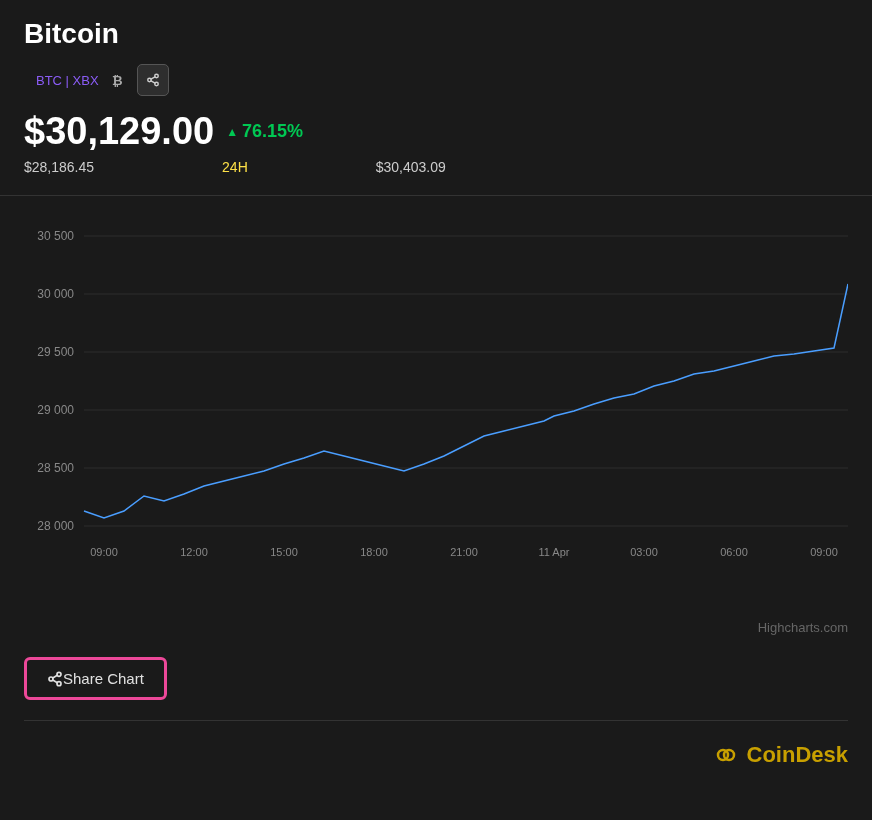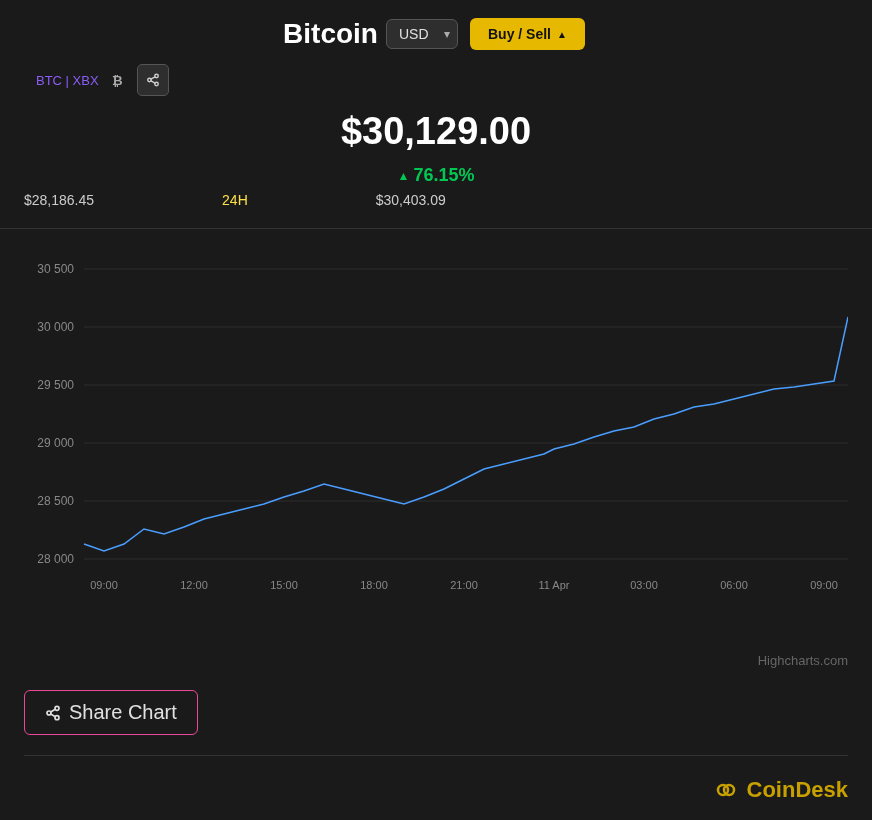--- a/index.html
+++ b/index.html
@@ -6,23 +6,23 @@
     body {
       background: #1a1a1a;
       color: #e0e0e0;
       font-family: -apple-system, BlinkMacSystemFont, 'Segoe UI', sans-serif;
       width: 872px;
       min-height: 820px;
     }
 
     .header {
       display: flex;
-      justify-content: center;
-      align-items: center;
-      padding: 18px 28px 10px 24px;
+      justify-content: space-between;
+      align-items: center;
+      padding: 18px 8px 10px 24px;
       gap: 8px;
     }
 
     .coin-title {
       font-size: 28px;
       font-weight: 700;
       color: #ffffff;
     }
 
     .header-right {
@@ -118,21 +118,20 @@
       padding: 6px 24px 10px 24px;
     }
 
     .current-price {
       font-size: 38px;
       font-weight: 700;
       color: #ffffff;
       display: flex;
       align-items: center;
       gap: 12px;
-      flex-direction: column;
     }
 
     .price-change {
       font-size: 18px;
       font-weight: 600;
       color: #00c853;
       display: flex;
       align-items: center;
       gap: 4px;
     }
@@ -183,28 +182,28 @@
 
     .share-chart-section {
       padding: 20px 24px;
       display: flex;
       align-items: center;
     }
 
     .share-chart-btn {
       background: transparent;
       color: #e0e0e0;
-      border: 1px solid #ec4899;
+      border: 3px solid #ec4899;
       border-radius: 6px;
       padding: 10px 20px;
-      font-size: 20px;
+      font-size: 15px;
       cursor: pointer;
       display: flex;
       align-items: center;
-      gap: 8px;
+      gap: 0;
     }
 
     .bottom-divider {
       border: none;
       border-top: 1px solid #333;
       margin: 0 24px;
     }
 
     .coindesk-logo {
       display: flex;
@@ -219,31 +218,20 @@
       font-size: 22px;
       font-weight: 700;
       color: #c8a000;
     }
   </style>
 </head>
 <body>
 
 <div class="header">
   <span class="coin-title">Bitcoin</span>
-  <div class="header-right">
-    <div class="currency-wrapper">
-      <select class="currency-select">
-        <option>USD</option>
-        <option>EUR</option>
-        <option>GBP</option>
-        <option>JPY</option>
-      </select>
-    </div>
-    <button class="buy-sell-btn">Buy / Sell</button>
-  </div>
 </div>
 
 <div class="sub-header">
   <span class="ticker-pair">BTC | XBX</span>
   <span class="bitcoin-icon">
     <svg width="16" height="16" viewBox="0 0 16 16" fill="#aaa">
       <text x="2" y="13" font-size="13" font-weight="bold">₿</text>
     </svg>
   </span>
   <button class="share-icon-btn">

